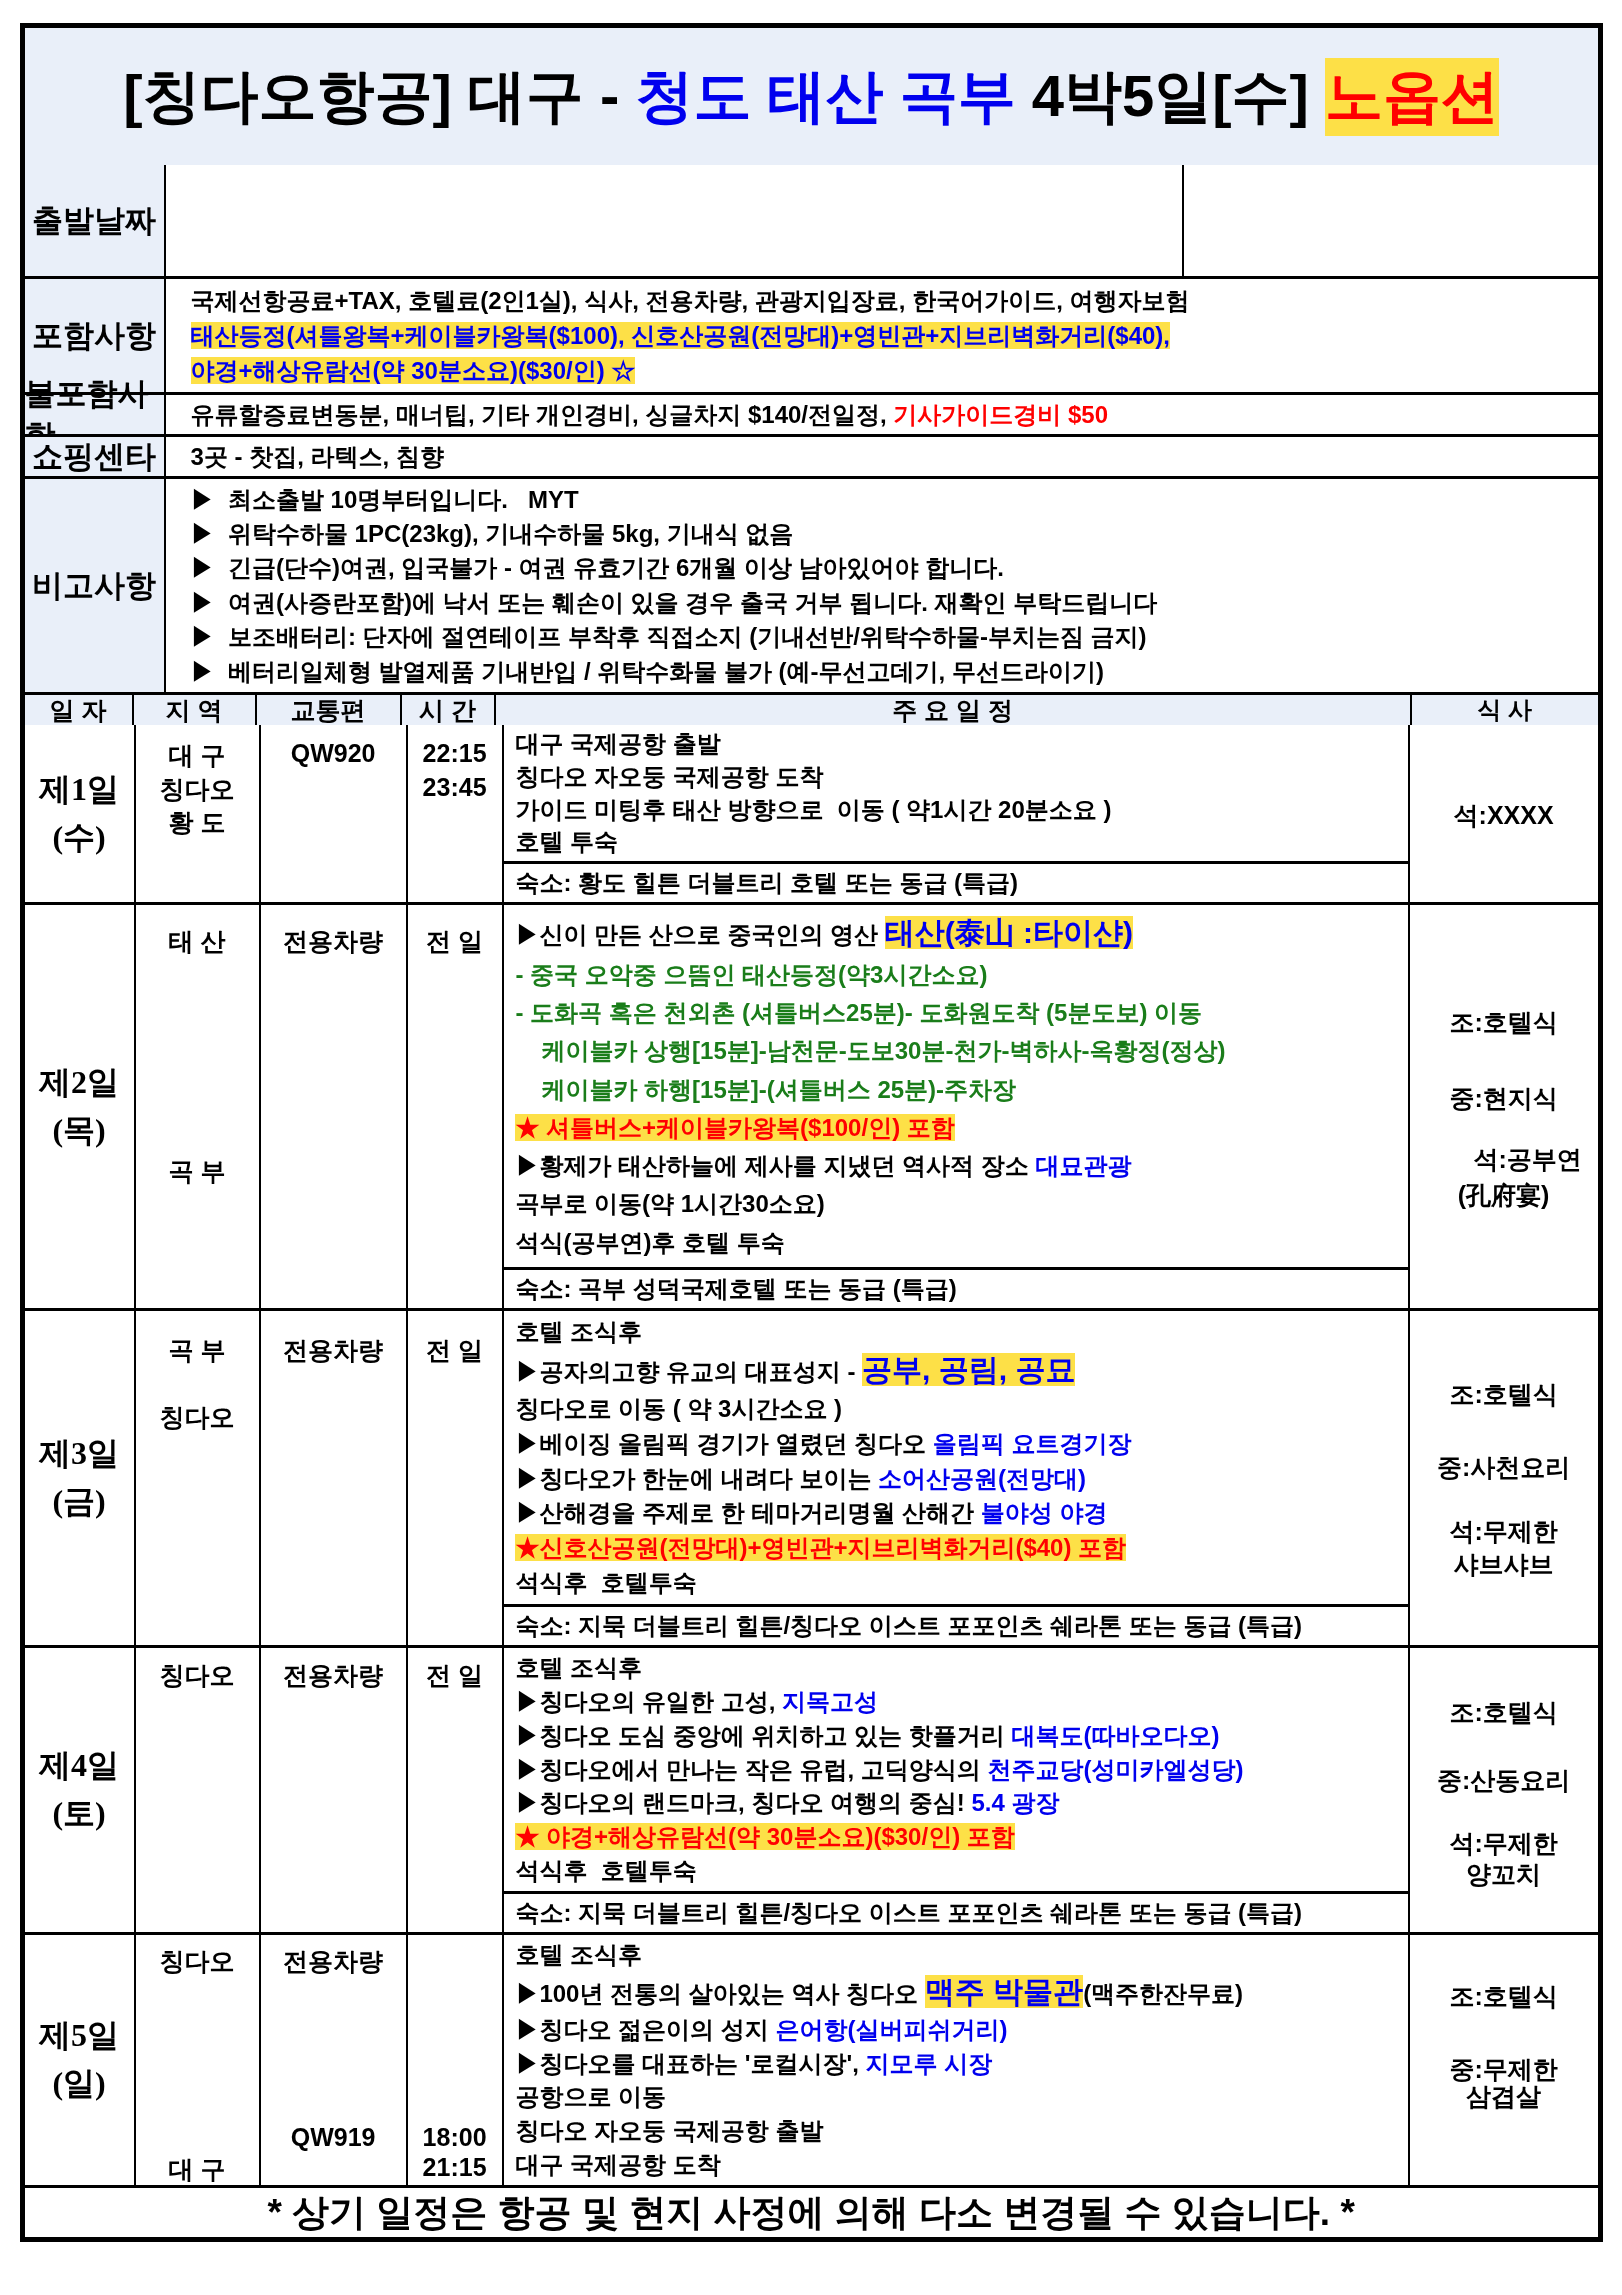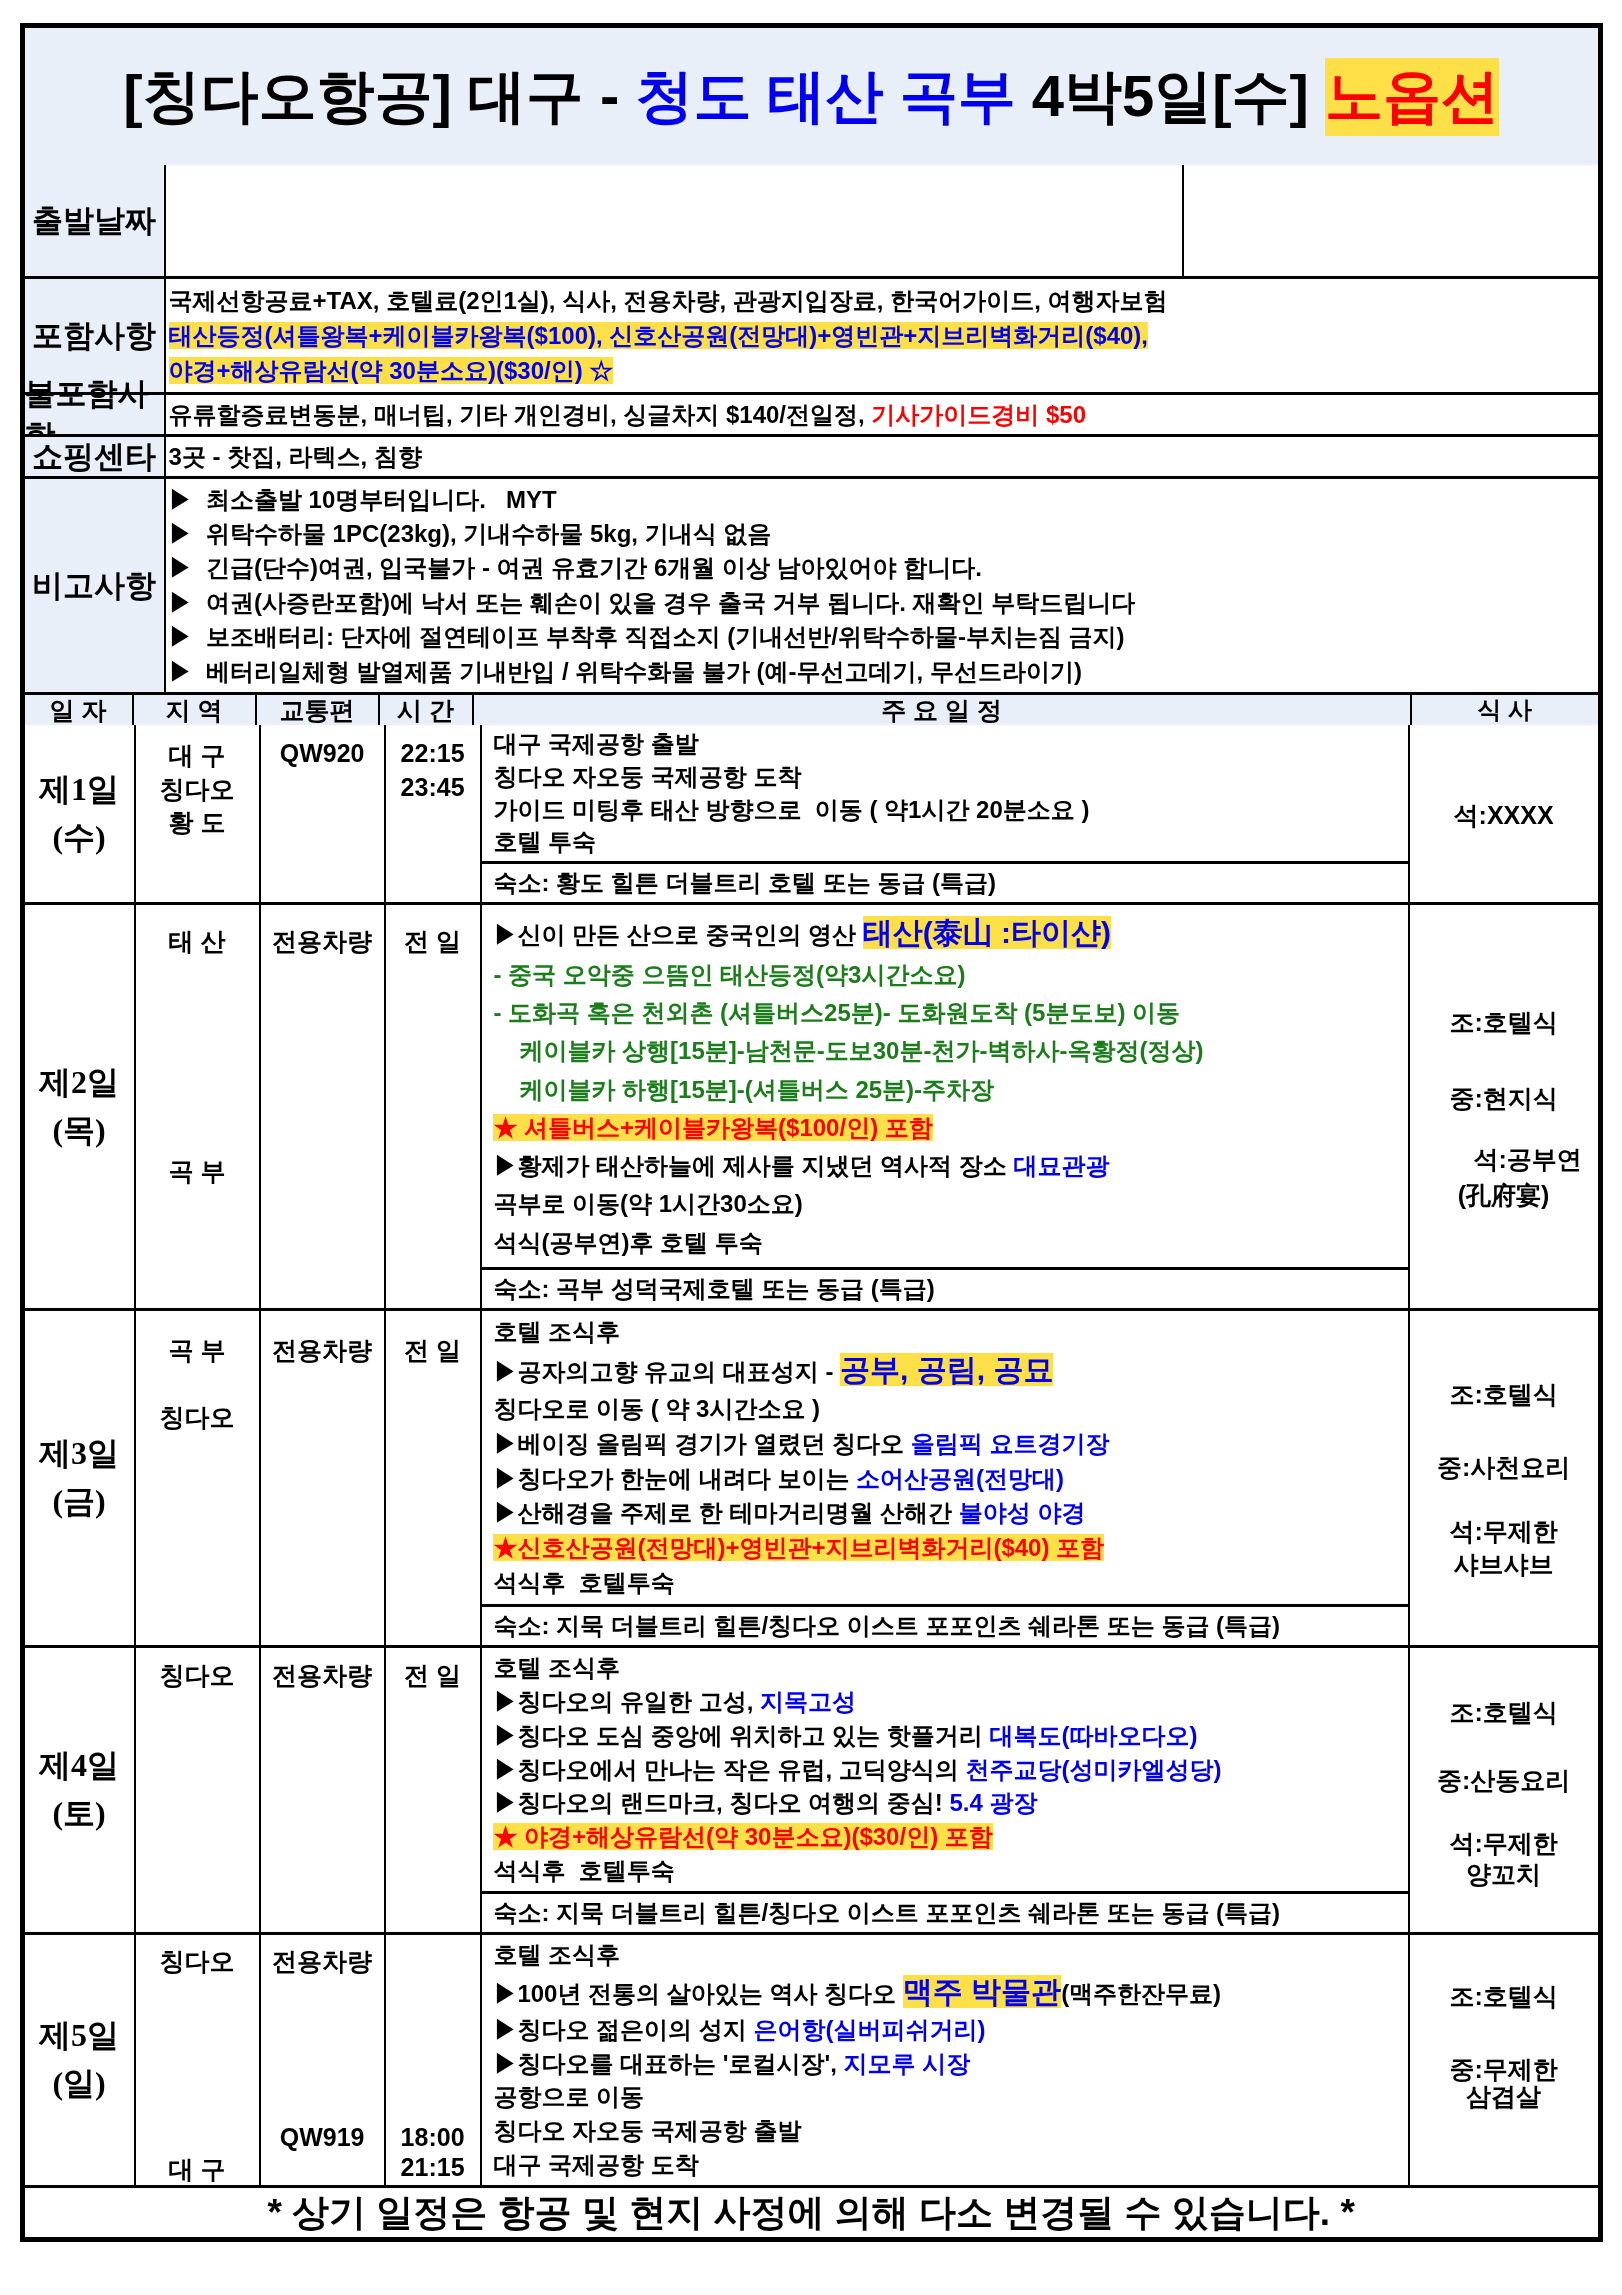--- a/index.html
+++ b/index.html
@@ -4,39 +4,39 @@
 <style>
   html,body{margin:0;padding:0;background:#ffffff;}
   body{width:1623px;height:2295px;position:relative;font-family:"Liberation Sans",sans-serif;font-weight:700;color:#000;}
   .frame{position:absolute;left:19.6px;top:23px;width:1573px;border:5.2px solid #000;background:#fff;}
   .trow{display:flex;border-top:3.9px solid #000;box-sizing:border-box;}
   .trow:first-child{border-top:none;}
   
   .title-bar{height:137px;background:#e9eff9;display:flex;align-items:center;justify-content:center;font-size:58px;white-space:pre;}
   
   .lbl{width:139px;background:#e9eff9;border-right:2px solid #000;display:flex;align-items:center;justify-content:center;font-size:31px;flex:none;}
-  .info-content{flex:1;display:flex;flex-direction:column;justify-content:space-evenly;padding-left:3px;font-size:24px;}
+  .info-content{flex:1;display:flex;flex-direction:column;justify-content:space-evenly;padding-left:25px;font-size:24px;}
   .split-content{flex:1;display:flex;}
   .split-a{width:71%;border-right:2px solid #000;}
   .split-b{flex:1;}
   .line{white-space:pre-wrap;line-height:1.15;}
   .line.ind{padding-left:26px;}
   .seg{white-space:pre-wrap;}
   .c-k{color:#000;}
   .c-b{color:#0000ee;}
   .c-r{color:#ff0000;}
   .c-g{color:#1a7d1a;}
   .hl{background:#fde047;}
   .big{font-size:30px;}
   
   .sch-head{height:33px;background:#e9eff9;font-size:25px;}
   .sch-head>div{display:flex;align-items:center;justify-content:center;box-sizing:border-box;}
   .c-day{width:109px;border-right:2px solid #000;flex:none;position:relative;}
   .c-region{width:123px;border-right:2px solid #000;flex:none;position:relative;}
-  .c-trans{width:123px;border-right:2px solid #000;flex:none;position:relative;}
+  .c-trans{width:145px;border-right:2px solid #000;flex:none;position:relative;}
   .c-time{width:94px;border-right:2px solid #000;flex:none;position:relative;}
   .c-main{flex:1;display:flex;flex-direction:column;box-sizing:border-box;}
   .c-meal{width:188px;border-left:2px solid #000;flex:none;position:relative;font-size:24px;}
   .day-label{display:flex;flex-direction:column;align-items:center;justify-content:center;gap:4px;font-size:32px;font-family:Liberation Serif, serif;}
   .pos{position:absolute;width:100%;text-align:center;font-size:25px;white-space:pre;}
   .itin{flex:1;display:flex;flex-direction:column;justify-content:space-evenly;padding-left:11.8px;font-size:24px;}
   .lodging{height:38px;border-top:3.9px solid #000;display:flex;align-items:center;padding-left:11.8px;font-size:24px;flex:none;white-space:pre-wrap;}
   
   .footer{height:52px;display:flex;align-items:center;justify-content:center;font-size:37px;}
 </style>

